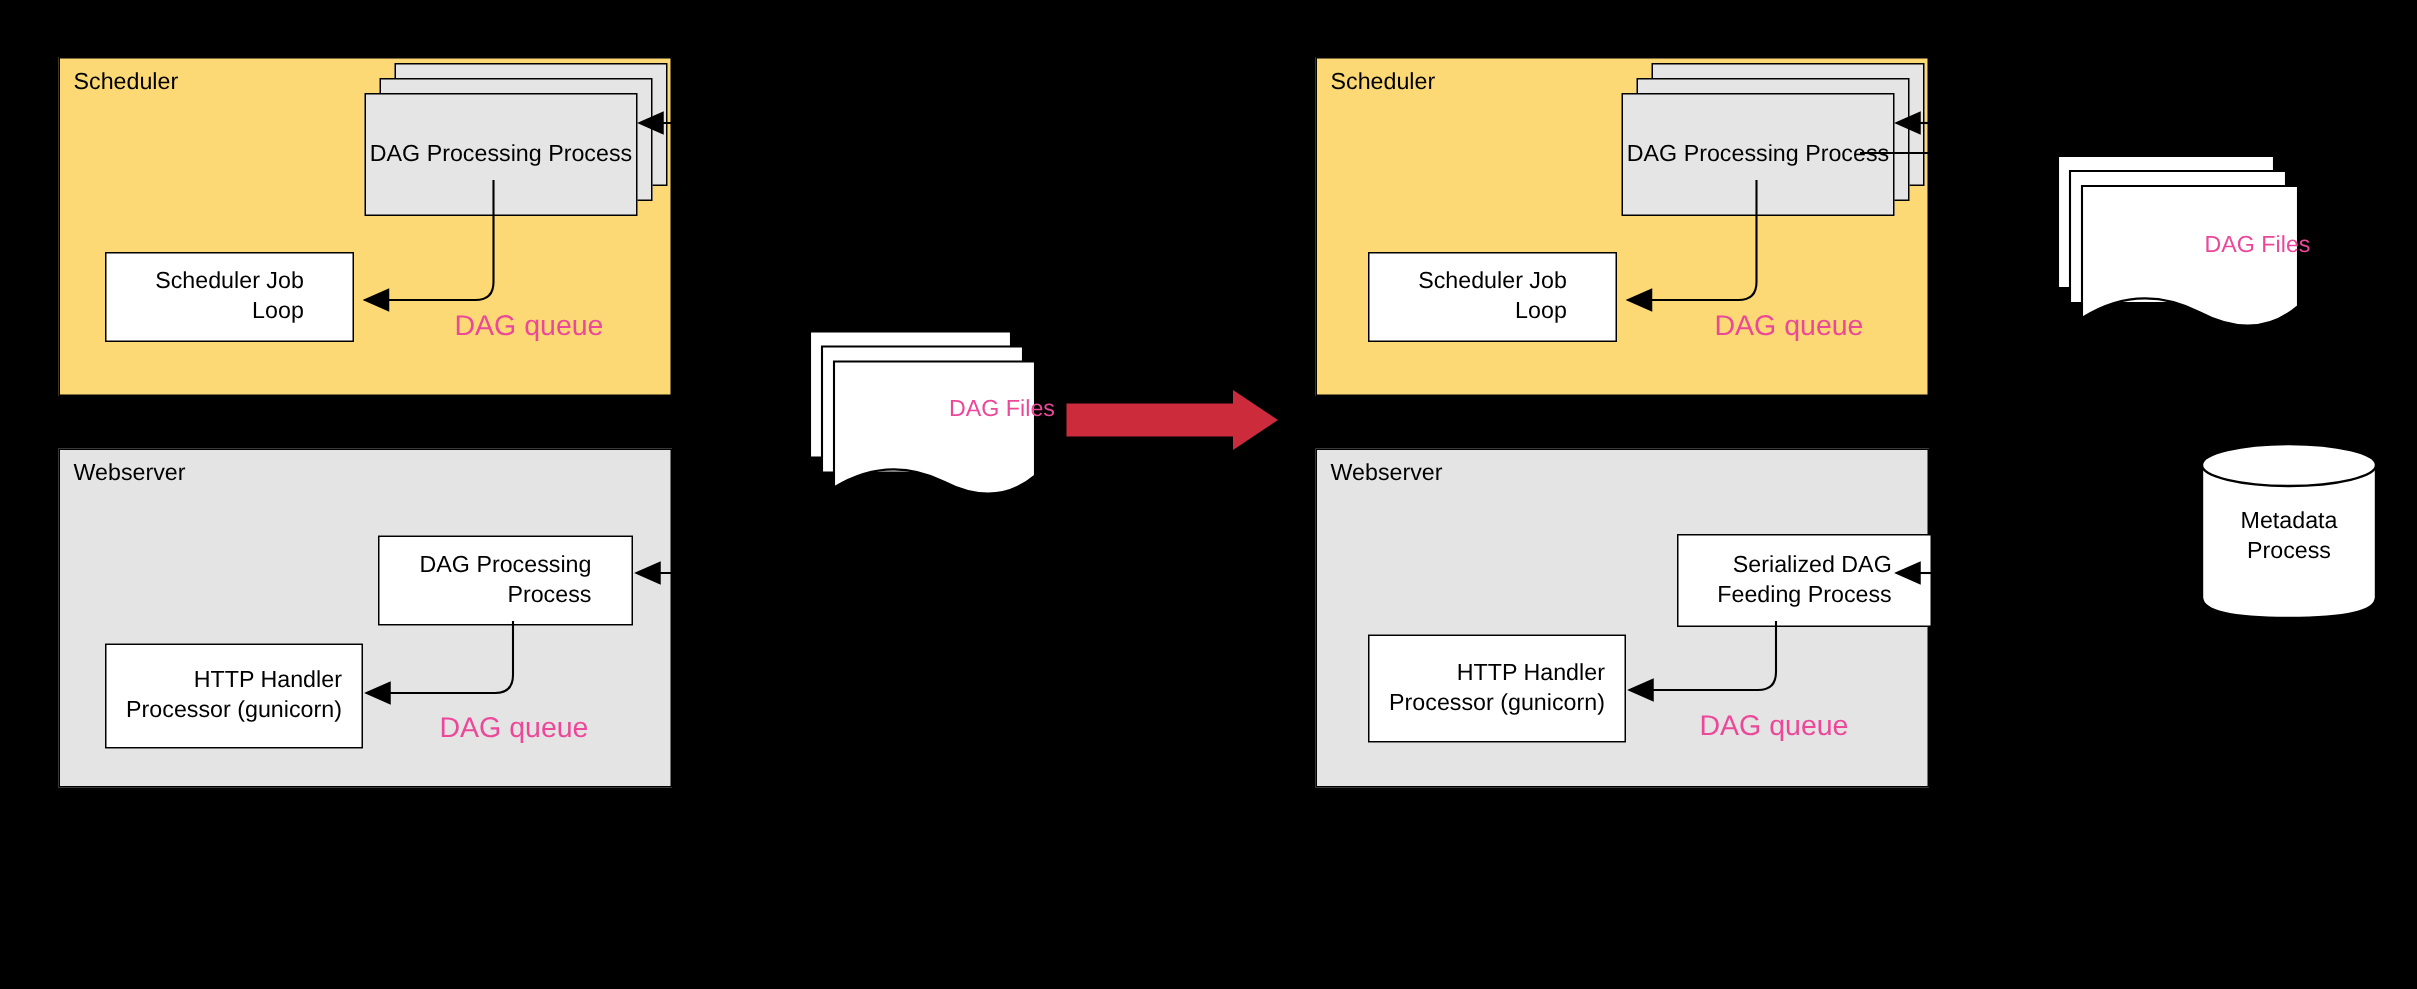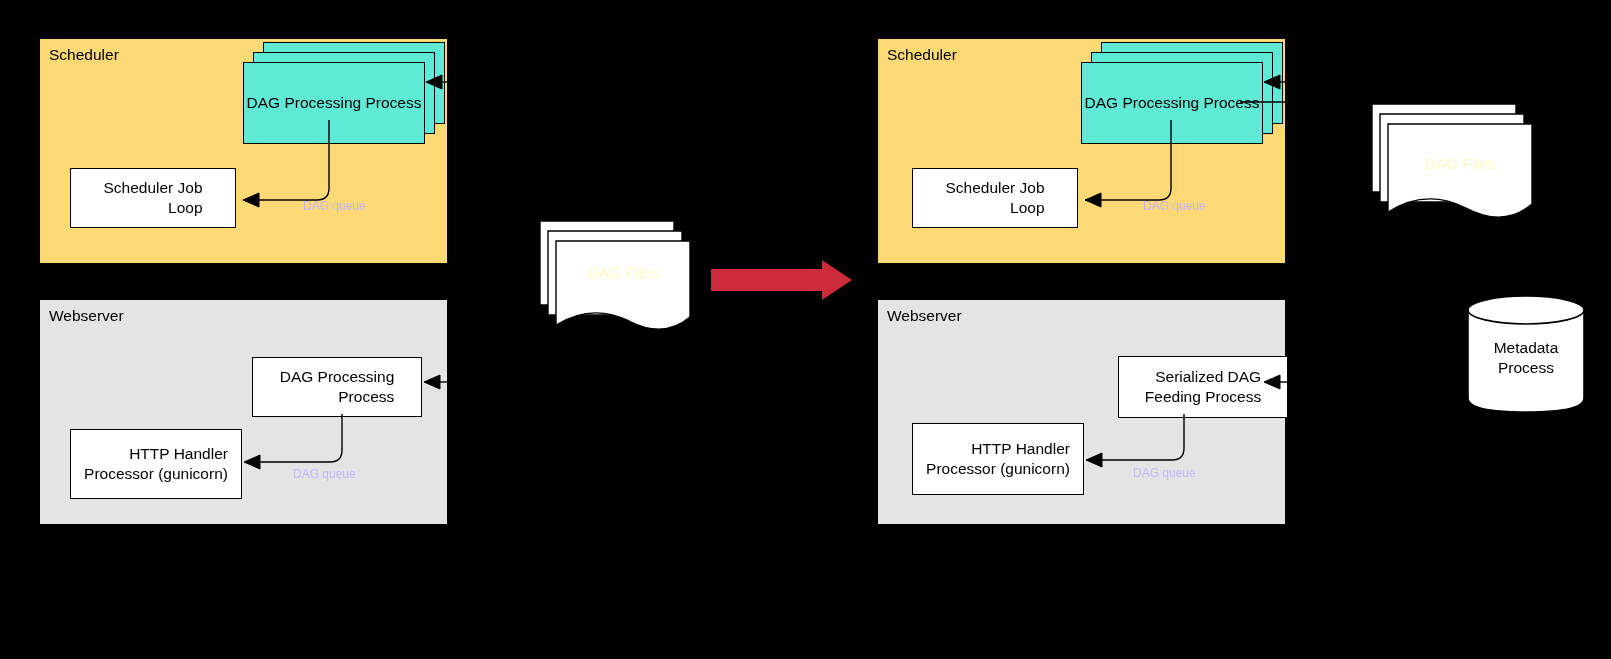--- a/index.html
+++ b/index.html
@@ -53,21 +53,21 @@
   }
   .nodebox span { display: block; padding: 0 4px; text-align: right; }
 
   
   .stack {
     position: absolute;
   }
   .stack .sheet {
     position: absolute;
     box-sizing: border-box;
-    background: #5eead4;
+    background: #e5e5e5;
     border: 1.4px solid #000000;
   }
   .stack .sheet.s3 { left: 20px; top: 0px; }
   .stack .sheet.s2 { left: 10px; top: 10px; }
   .stack .sheet.s1 {
     left: 0px; top: 20px;
     display: flex;
     align-items: center;
     justify-content: center;
     text-align: center;
@@ -77,44 +77,46 @@
   }
 
   
   .docstack { position: absolute; }
   .docstack svg { display: block; overflow: visible; }
   .doc-label {
     position: absolute;
     text-align: center;
     font-size: 15.5px;
     line-height: 19px;
-    color: #fef9c3;
+    color: #ec4899;
     white-space: nowrap;
+    padding-left: 45px;
   }
 
   
   .cylinder { position: absolute; }
   .cylinder svg { display: block; }
   .cyl-label {
     position: absolute;
     width: 100%;
     text-align: center;
     font-size: 15.5px;
     line-height: 20px;
     color: #000000;
   }
 
   
   .connector { position: absolute; overflow: visible; }
   .edge-label {
     position: absolute;
-    font-size: 12px;
+    font-size: 19px;
     line-height: 18px;
-    color: #c4b5fd;
+    color: #ec4899;
     white-space: nowrap;
+    margin-top: 12px;
   }
   .redarrow { position: absolute; }
 </style>
 </head>
 <body>
 
 <div id="canvas">
 
   <div class="zone yellow" style="left:39px; top:38px; width:409px; height:226px;">
     <div class="zone-label">Scheduler</div>

